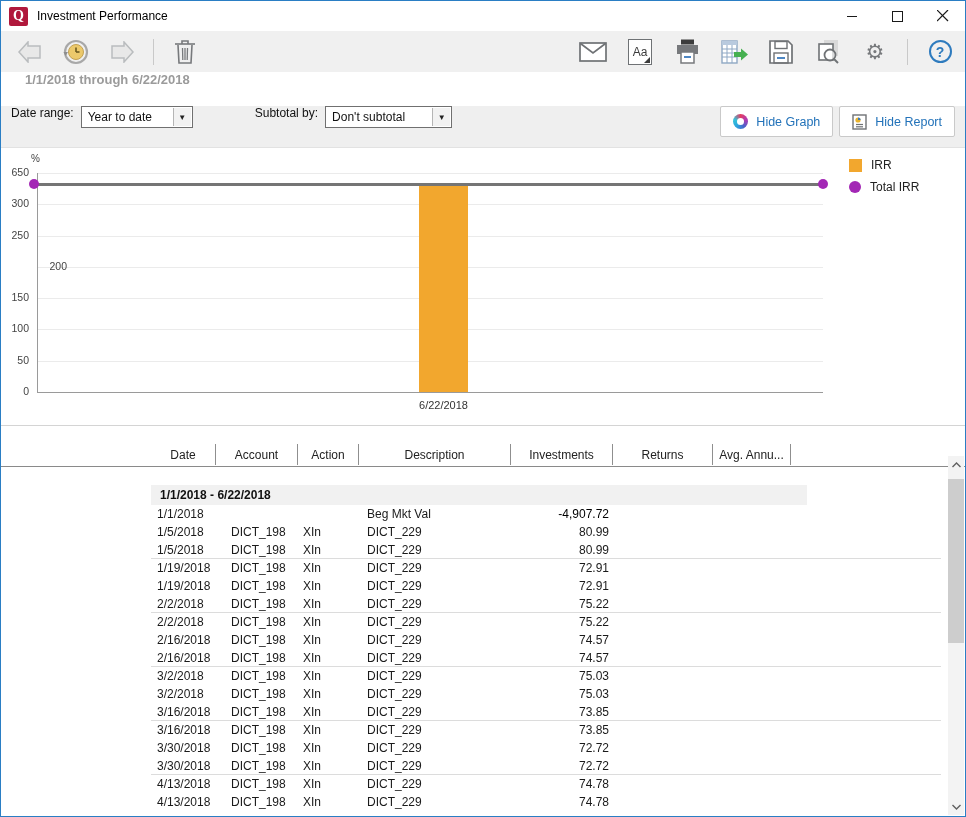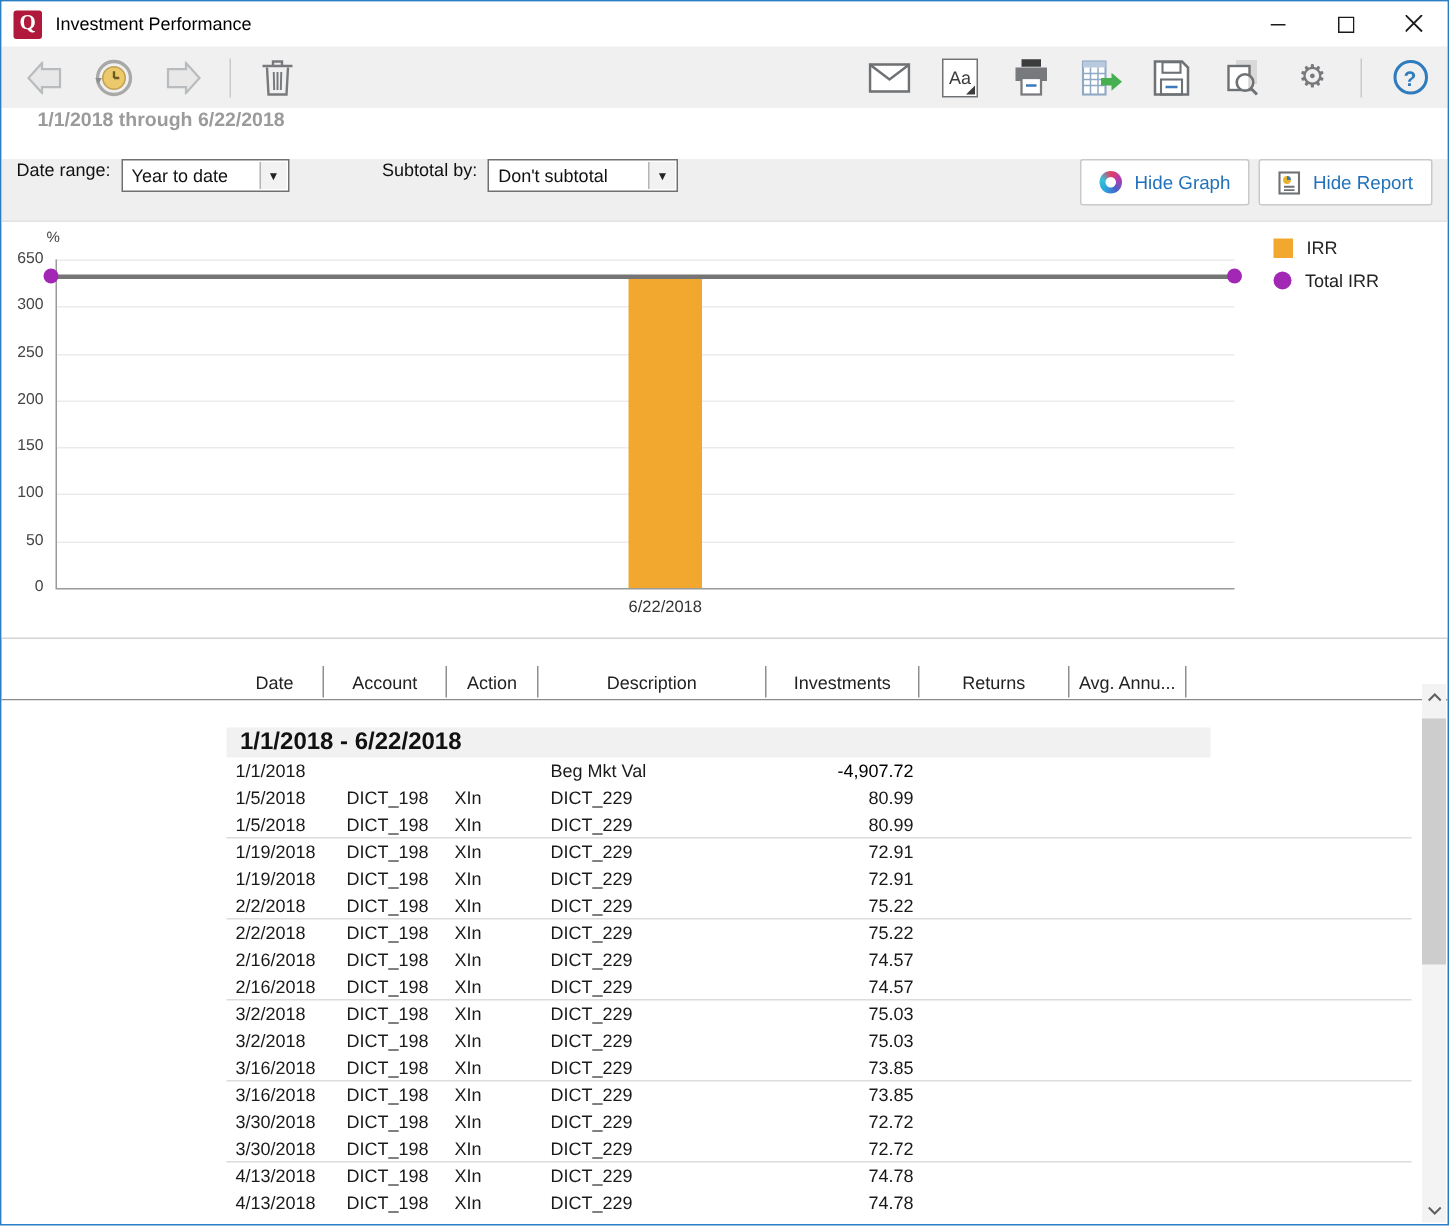--- a/index.html
+++ b/index.html
@@ -57,21 +57,21 @@
   .lsw.round { border-radius:50%; width:12px; height:12px; }
 
   .sep-line { position:absolute; top:424px; left:0; right:0; height:1px; background:#d4d4d4; }
 
   
   .thead { position:absolute; top:443px; left:150px; display:grid; grid-template-columns:65px 82px 61px 152px 102px 100px 78px; height:21px; }
   .th { font-size:12px; color:#222; display:flex; align-items:center; justify-content:center; border-right:1px solid #8f8f8f; }
   .thead-underline { position:absolute; top:465px; left:0; right:0; height:1px; background:#8a8a8a; }
 
   .tbody { position:absolute; top:466px; left:0; right:17px; bottom:1px; overflow:hidden; background:#fff; }
-  .groupband { margin:18px 0 0 150px; width:656px; height:20px; background:#f1f1f1; display:flex; align-items:center; font-size:16px; font-weight:bold; color:#111; padding-left:9px; box-sizing:border-box; }
+  .groupband { margin:18px 0 0 150px; width:656px; height:20px; background:#f1f1f1; display:flex; align-items:center; font-size:12px; font-weight:bold; color:#111; padding-left:9px; box-sizing:border-box; }
   #rows { margin-left:150px; width:790px; }
   .trow { display:grid; grid-template-columns:65px 82px 61px 152px 102px 100px 78px; height:18px; align-items:center; font-size:12px; color:#1a1a1a; box-sizing:border-box; }
   .trow.sep { border-bottom:1px solid #dcdcdc; }
   .tc { overflow:hidden; white-space:nowrap; }
   .c0 { padding-left:6px; } .c1 { padding-left:15px; } .c2 { padding-left:5px; } .c3 { padding-left:8px; }
   .c4 { text-align:right; padding-right:4px; }
   .neg { color:#000000; }
 
   
   .scrollbar { position:absolute; right:1px; top:455px; bottom:1px; width:16px; background:#f3f3f3; }
@@ -252,21 +252,21 @@
       </div>
       <div class="litem">
         <span class="lsw round" id="sw-tirr" style="background: rgb(163, 39, 181);"></span>
         <span>Total IRR</span>
       </div>
     </div>
   <div class="ytick" style="top: 237px;">0</div>
       <div class="ytick" style="top: 206px;">50</div>
       <div class="ytick" style="top: 174px;">100</div>
       <div class="ytick" style="top: 143px;">150</div>
-      <div class="ytick" style="top: 112px;">200</div>
+      <div class="ytick" style="top: 112px; padding-left: 38px;">200</div>
       <div class="ytick" style="top: 81px;">250</div>
       <div class="ytick" style="top: 49px;">300</div>
       <div class="ytick" style="top: 18px;">650</div>
     </div>
 
   <div class="sep-line"></div>
 
   <div class="thead">
     <div class="th">Date</div>
     <div class="th">Account</div>

